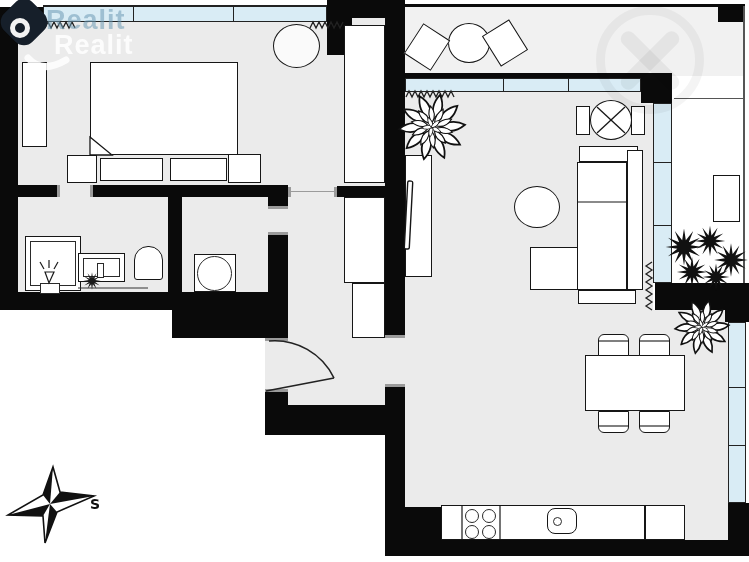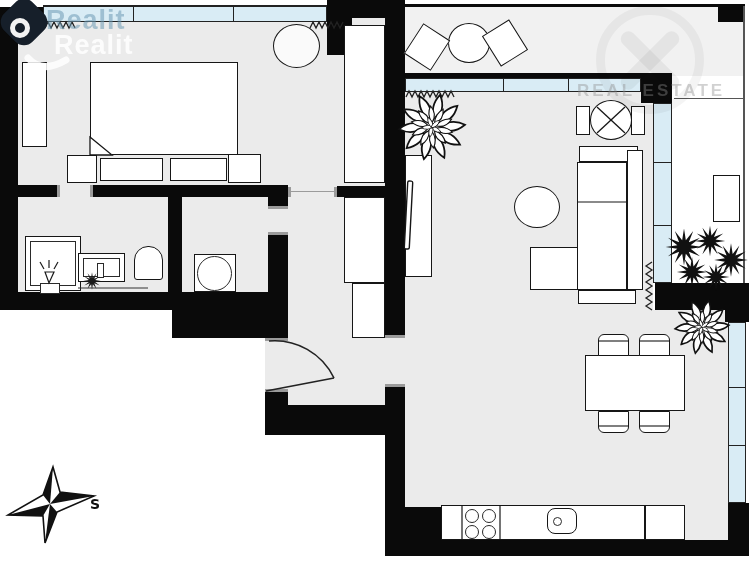--- a/index.html
+++ b/index.html
@@ -248,17 +248,16 @@
     <path d="M8,28 Q22,44 46,30" stroke="rgba(255,255,255,0.85)" stroke-width="7" fill="none" stroke-linecap="round"></path>
   </svg>
   <div id="wmL-t1">Realit</div>
   <div id="wmL-t2">Realit</div>
 
   <div style="position:absolute;left:596px;top:6px;width:108px;height:108px;">
     <div class="wmx" style="position:absolute;left:0;top:0;width:108px;height:108px;border:9px solid rgba(0,0,0,0.045);border-radius:50%;box-sizing:border-box;background:transparent;"></div>
     <div class="wmx" style="position:absolute;left:16px;top:47px;width:76px;height:15px;transform:rotate(45deg);border-radius:7px;"></div>
     <div class="wmx" style="position:absolute;left:16px;top:47px;width:76px;height:15px;transform:rotate(-45deg);border-radius:7px;"></div>
   </div>
-  <div id="wmR-text">REAL ESTATE</div>
 
   <div id="compass-label">S</div>
 
 </div>
 
 </body></html>

